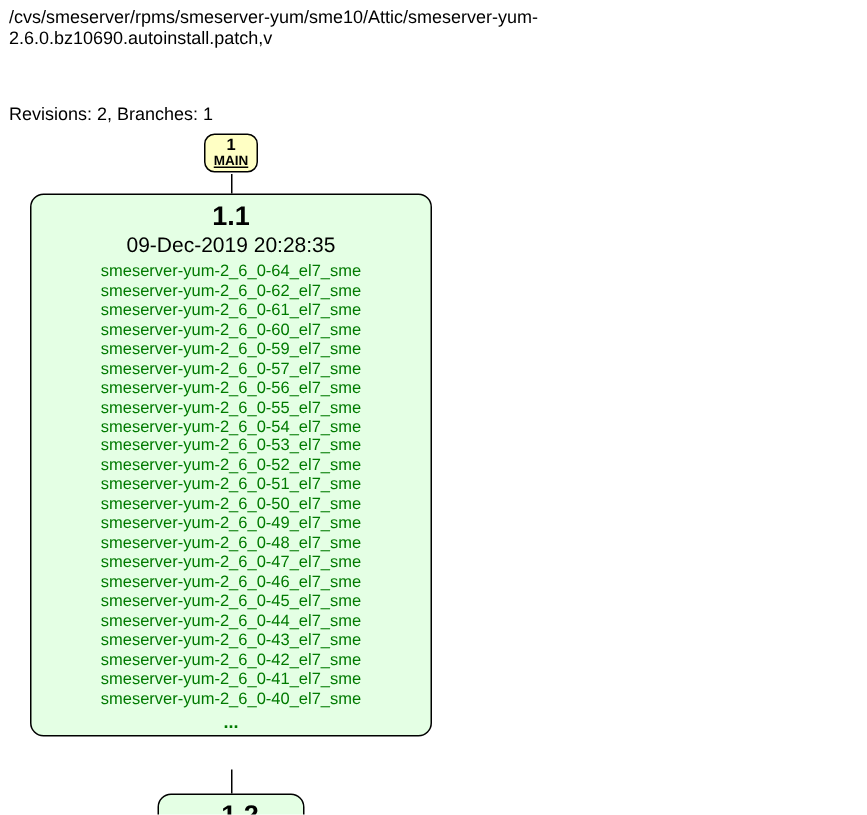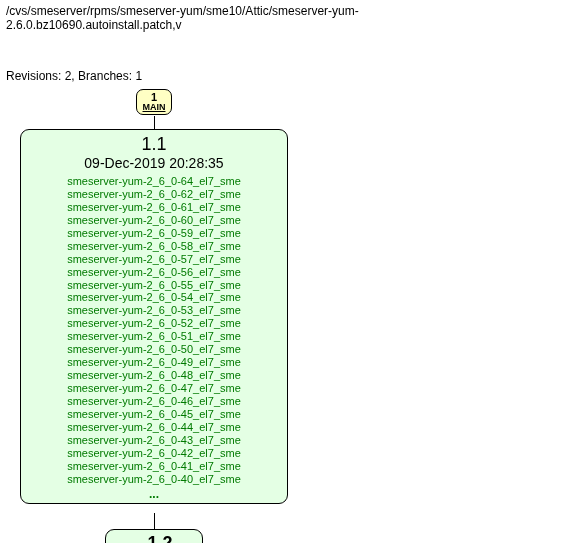--- a/index.html
+++ b/index.html
@@ -66,21 +66,21 @@
     border: 1px solid #000;
     border-radius: 9px;
     padding: 4px 8px 2px 8px;
     font-size: 11px;
     line-height: 1.18;
     color: #007a00;
     text-align: center;
   }
   .tags-node .rev-title {
     color: #000;
-    font-weight: normal;
+    font-weight: bold;
     font-size: 18px;
     margin-bottom: 0px;
   }
   .tags-node .rev-date {
     color: #000;
     font-size: 14px;
     margin-bottom: 3px;
   }
   .tags-node .tag {
     white-space: nowrap;
@@ -143,21 +143,20 @@
 
     <div class="node tags-node">
       <div class="rev-title">1.1</div>
       <div class="rev-date">09-Dec-2019 20:28:35</div>
       <div id="tags-1-1">
           <div class="tag">smeserver-yum-2_6_0-64_el7_sme</div>
           <div class="tag">smeserver-yum-2_6_0-62_el7_sme</div>
           <div class="tag">smeserver-yum-2_6_0-61_el7_sme</div>
           <div class="tag">smeserver-yum-2_6_0-60_el7_sme</div>
           <div class="tag">smeserver-yum-2_6_0-59_el7_sme</div>
-          <div class="tag">smeserver-yum-2_6_0-58_el7_sme</div>
           <div class="tag">smeserver-yum-2_6_0-57_el7_sme</div>
           <div class="tag">smeserver-yum-2_6_0-56_el7_sme</div>
           <div class="tag">smeserver-yum-2_6_0-55_el7_sme</div>
           <div class="tag">smeserver-yum-2_6_0-54_el7_sme</div>
           <div class="tag">smeserver-yum-2_6_0-53_el7_sme</div>
           <div class="tag">smeserver-yum-2_6_0-52_el7_sme</div>
           <div class="tag">smeserver-yum-2_6_0-51_el7_sme</div>
           <div class="tag">smeserver-yum-2_6_0-50_el7_sme</div>
           <div class="tag">smeserver-yum-2_6_0-49_el7_sme</div>
           <div class="tag">smeserver-yum-2_6_0-48_el7_sme</div>

